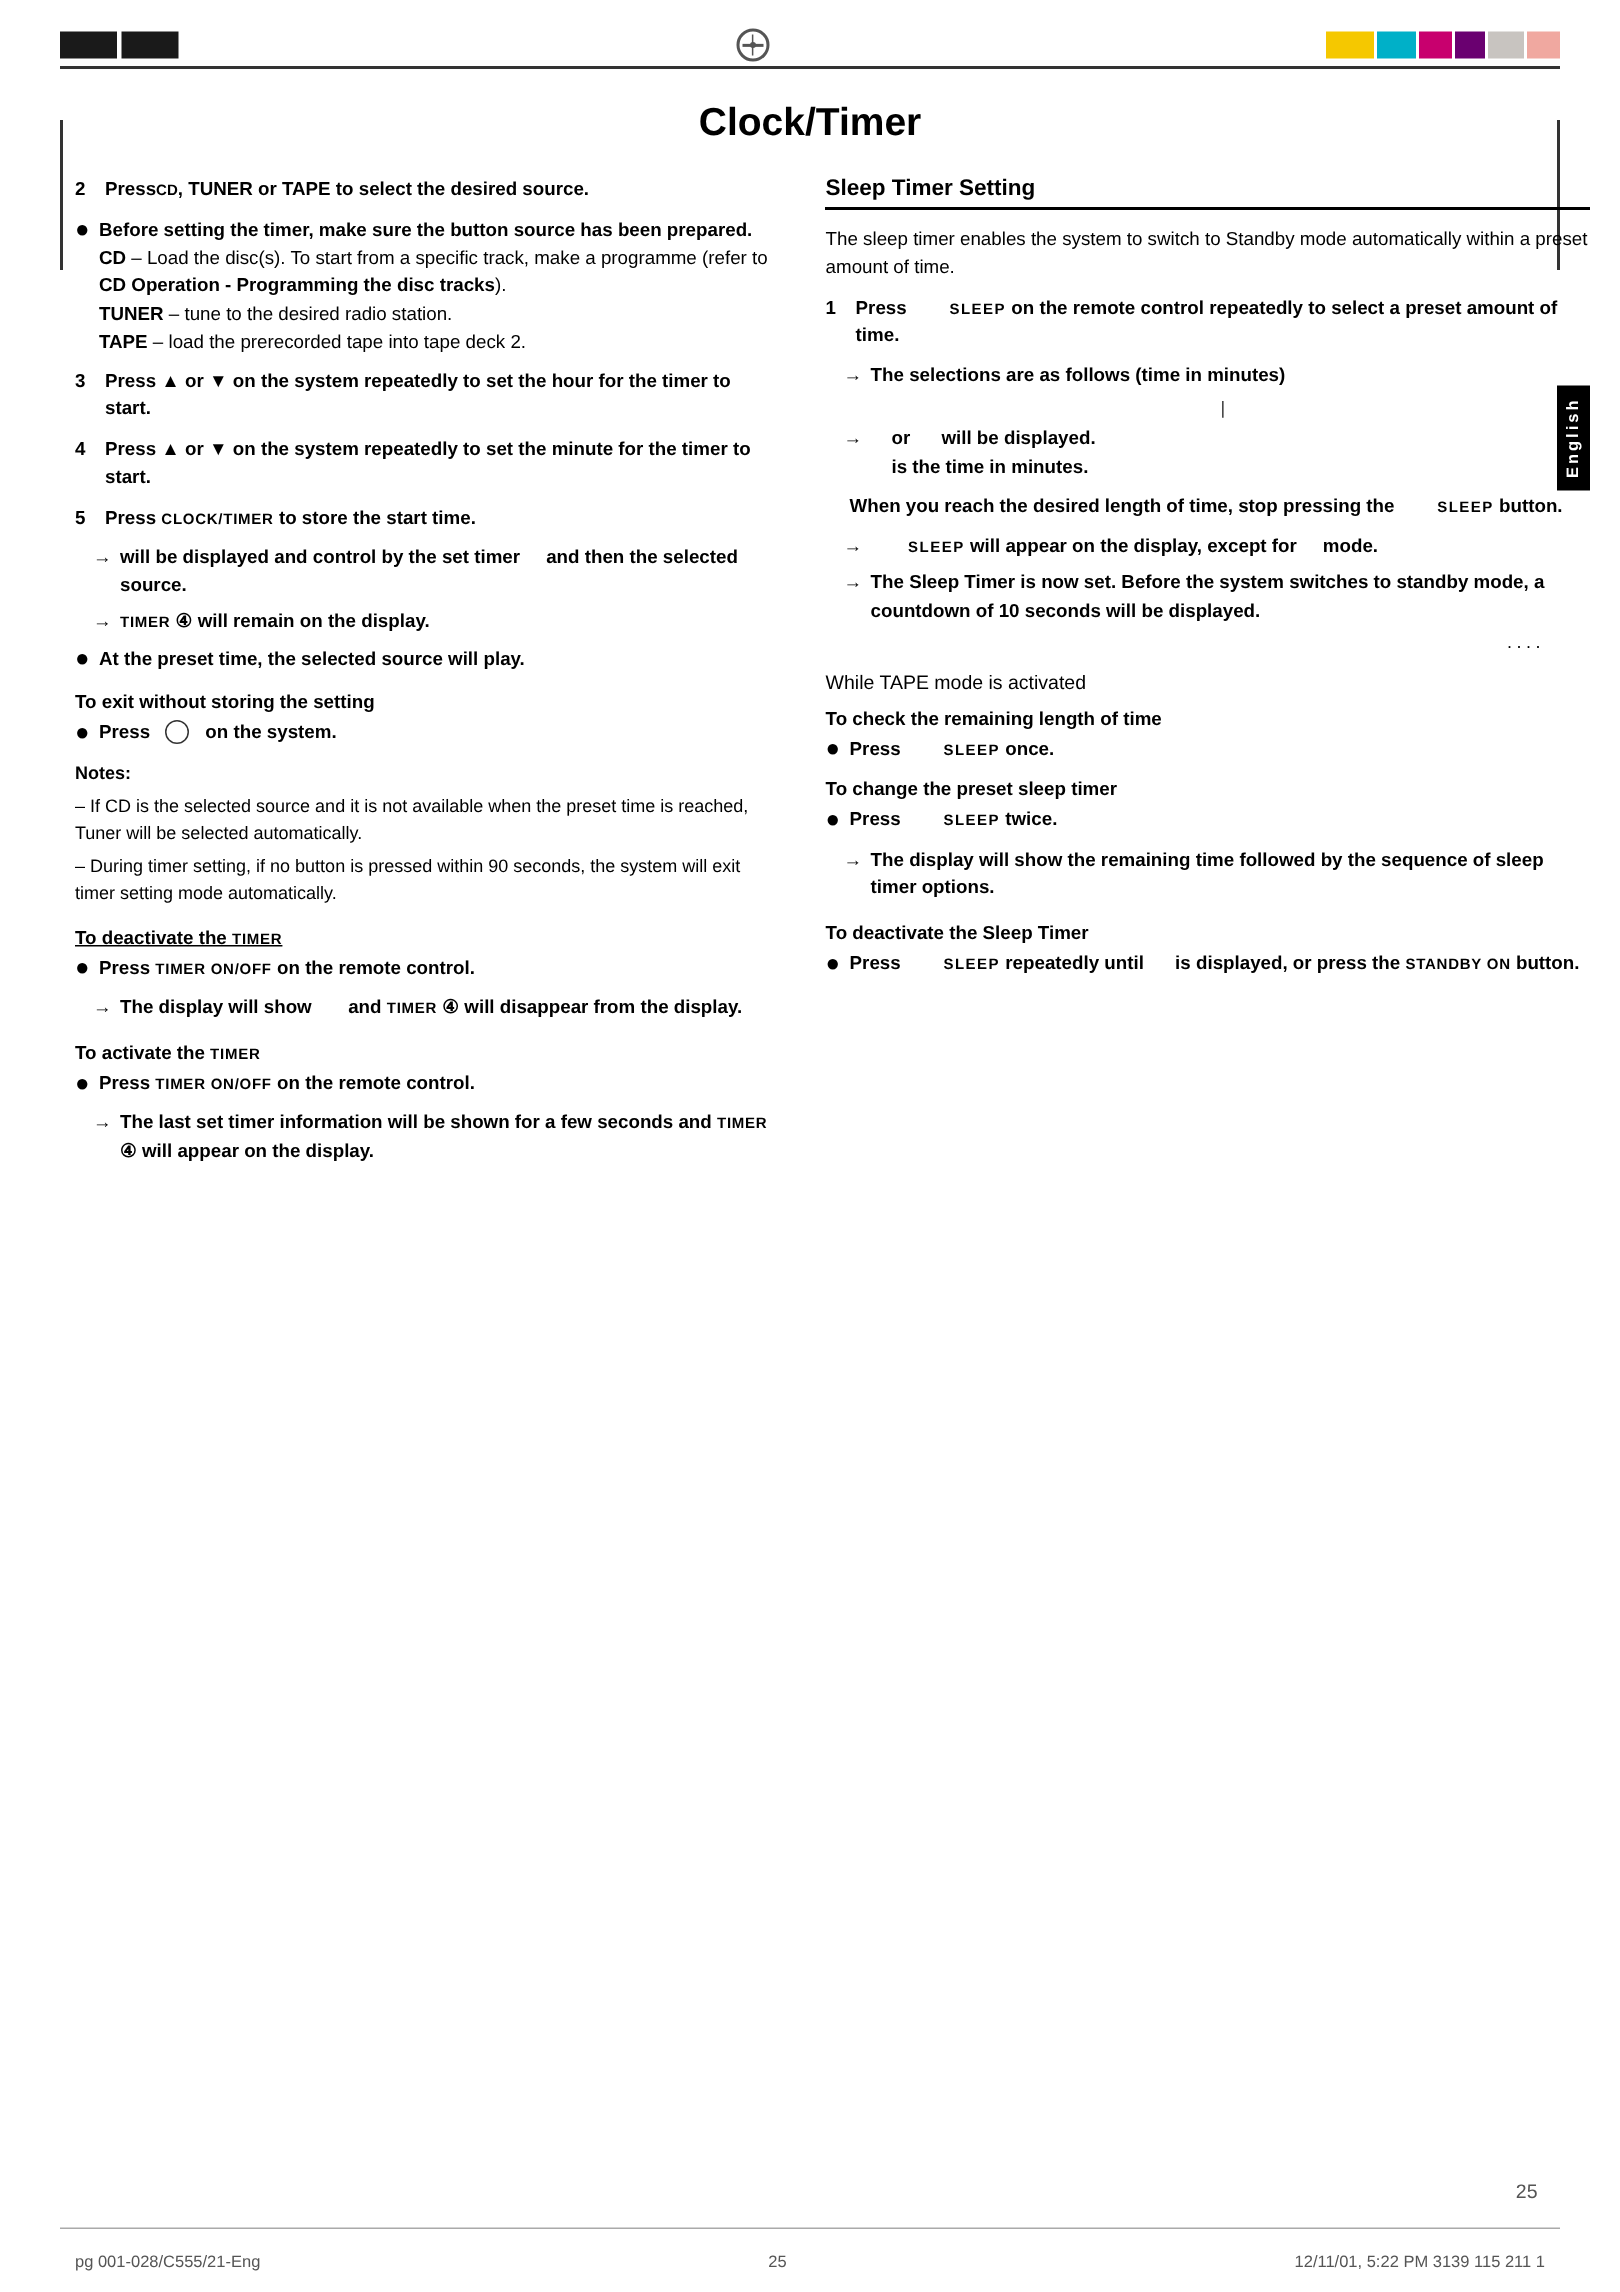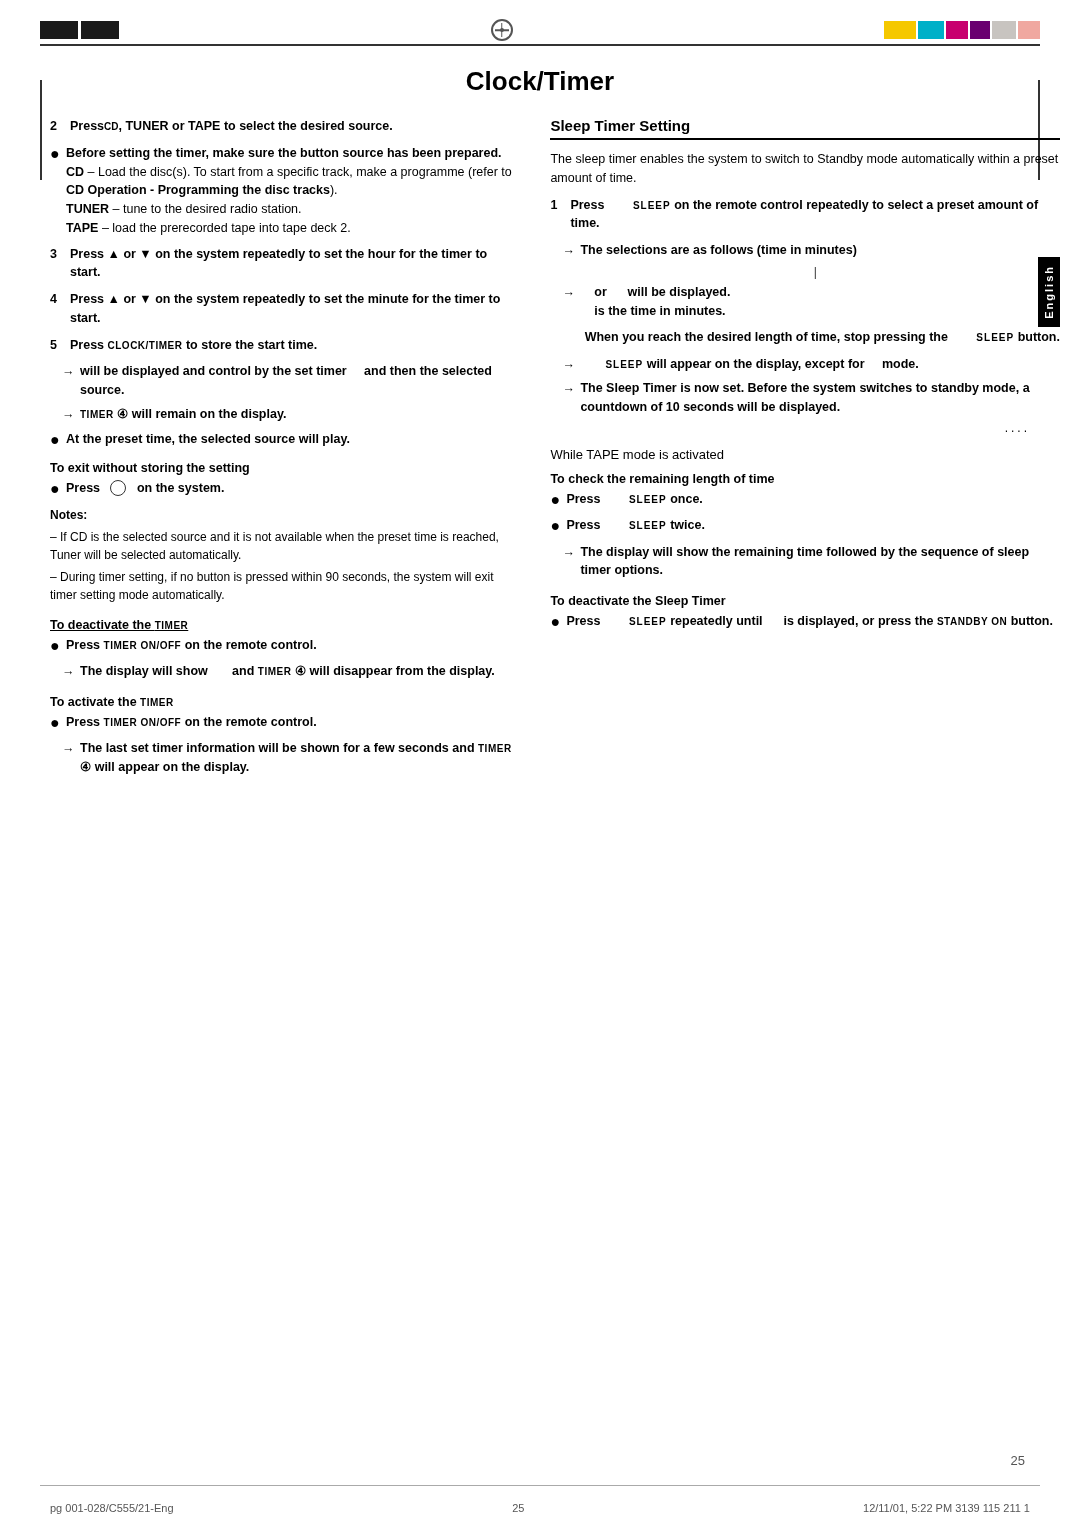--- a/index.html
+++ b/index.html
@@ -362,21 +362,21 @@
         <span class="bold">The selections are as follows (time in minutes)</span>
       </div>
 
       <div style="text-align:center; margin: 4px 0 4px 20px; font-size:12px; color:#333;">|</div>
 
       <div class="arrow-item">
         <span class="arrow-sym bold">→</span>
         <span class="bold">&nbsp;&nbsp;&nbsp; or &nbsp;&nbsp;&nbsp;&nbsp; will be displayed. <br>&nbsp;&nbsp;&nbsp; is the time in minutes.</span>
       </div>
 
-      <div class="block-para bold" style="margin-top:8px; padding-left:16px;text-align:right;">
+      <div class="block-para bold" style="margin-top:8px; padding-left:16px;">
         When you reach the desired length of time, stop pressing the <span class="sleep-box">SLEEP</span> button.
       </div>
 
       <div class="arrow-item">
         <span class="arrow-sym bold">→</span>
         <span class="bold"><span class="sleep-box">SLEEP</span> will appear on the display, except for &nbsp;&nbsp;&nbsp; mode.</span>
       </div>
 
       <div class="arrow-item">
         <span class="arrow-sym bold">→</span>
@@ -386,20 +386,21 @@
       <div style="text-align:right; padding-right:30px; margin-top:4px; letter-spacing:3px; font-size:12px;">....</div>
 
       <div style="margin-top:12px; font-size:13px;">While TAPE mode is activated</div>
 
       <div class="sub-label" style="margin-top:10px;">To check the remaining length of time</div>
       <div class="bullet-item">
         <span class="bullet-dot">●</span>
         <div class="bullet-content bold">Press <span class="sleep-box">SLEEP</span> once.</div>
       </div>
 
+      <div class="sub-label" style="margin-top:10px;">To change the preset sleep timer</div>
       <div class="bullet-item">
         <span class="bullet-dot">●</span>
         <div class="bullet-content bold">Press <span class="sleep-box">SLEEP</span> twice.</div>
       </div>
       <div class="arrow-item">
         <span class="arrow-sym bold">→</span>
         <span class="bold">The display will show the remaining time followed by the sequence of sleep timer options.</span>
       </div>
 
       <div class="sub-label" style="margin-top:14px;">To deactivate the Sleep Timer</div>

